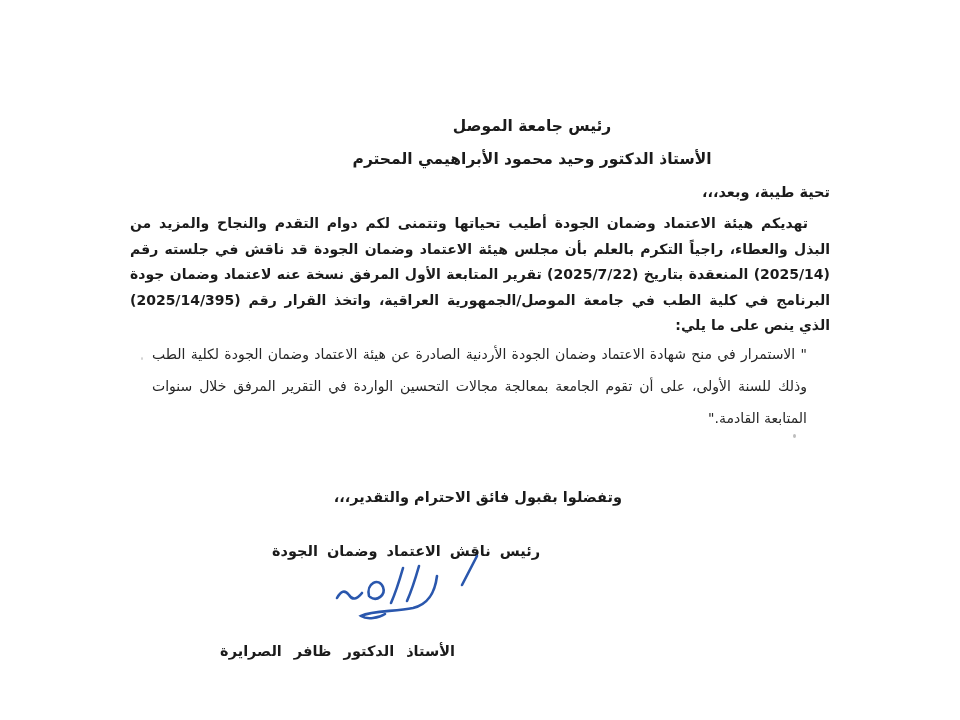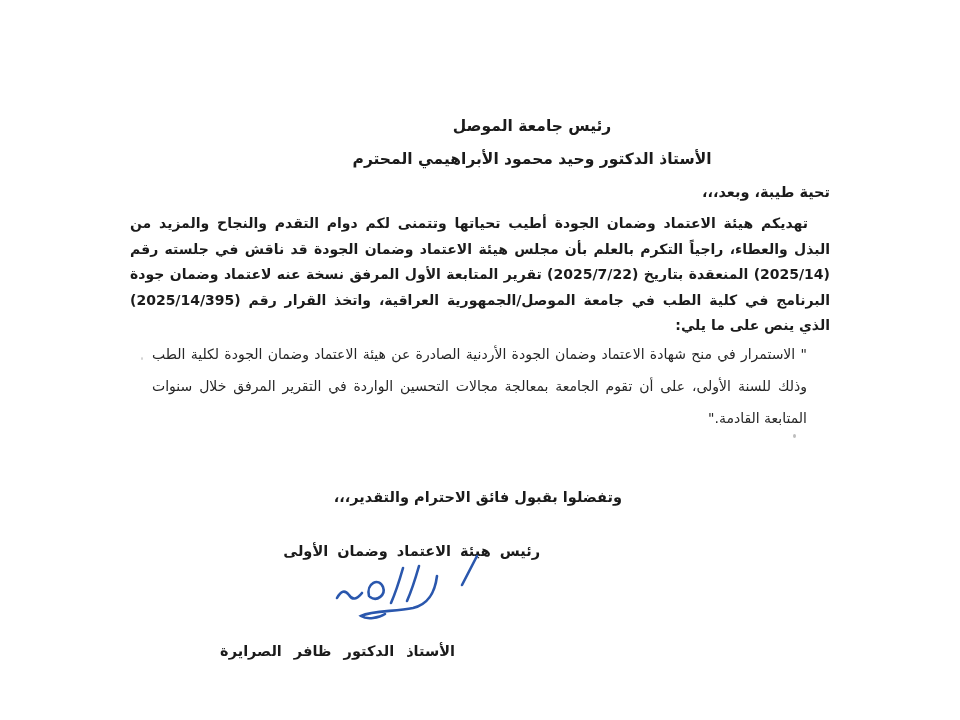--- a/index.html
+++ b/index.html
@@ -109,21 +109,21 @@
   </div>
 
   <div class="salutation">تحية طيبة، وبعد،،،</div>
 
   <div class="body-paragraph">تهديكم هيئة الاعتماد وضمان الجودة أطيب تحياتها وتتمنى لكم دوام التقدم والنجاح والمزيد من البذل والعطاء، راجياً التكرم بالعلم بأن مجلس هيئة الاعتماد وضمان الجودة قد ناقش في جلسته رقم (2025/14) المنعقدة بتاريخ (2025/7/22) تقرير المتابعة الأول المرفق نسخة عنه لاعتماد وضمان جودة البرنامج في كلية الطب في جامعة الموصل/الجمهورية العراقية، واتخذ القرار رقم (2025/14/395) الذي ينص على ما يلي:</div>
 
   <div class="decision-quote">" الاستمرار في منح شهادة الاعتماد وضمان الجودة الأردنية الصادرة عن هيئة الاعتماد وضمان الجودة لكلية الطب وذلك للسنة الأولى، على أن تقوم الجامعة بمعالجة مجالات التحسين الواردة في التقرير المرفق خلال سنوات المتابعة القادمة."</div>
 
   <div class="closing-line">وتفضلوا بقبول فائق الاحترام والتقدير،،،</div>
 
-  <div class="signer-title">رئيس هيئة الاعتماد وضمان الأولى</div>
+  <div class="signer-title">رئيس ناقش الاعتماد وضمان الجودة</div>
 
   <svg class="signature-svg" viewBox="0 0 165 78" fill="none" xmlns="http://www.w3.org/2000/svg">
     <g stroke="#2a57ad" stroke-width="2.6" stroke-linecap="round" fill="none">
       <path d="M137,37 L152,8"></path>
       <path d="M12,50 q6,-11 12,-3 q5,8 13,-2"></path>
       <path d="M44,48 c-3,-13 10,-19 14,-9 c3,8 -6,15 -13,10"></path>
       <path d="M78,20 C74,34 70,46 66,55"></path>
       <path d="M94,18 C90,32 86,44 82,53"></path>
       <path d="M112,28 C110,44 104,56 88,60 C70,64 48,62 36,68 C42,72 54,70 60,66"></path>
     </g>

